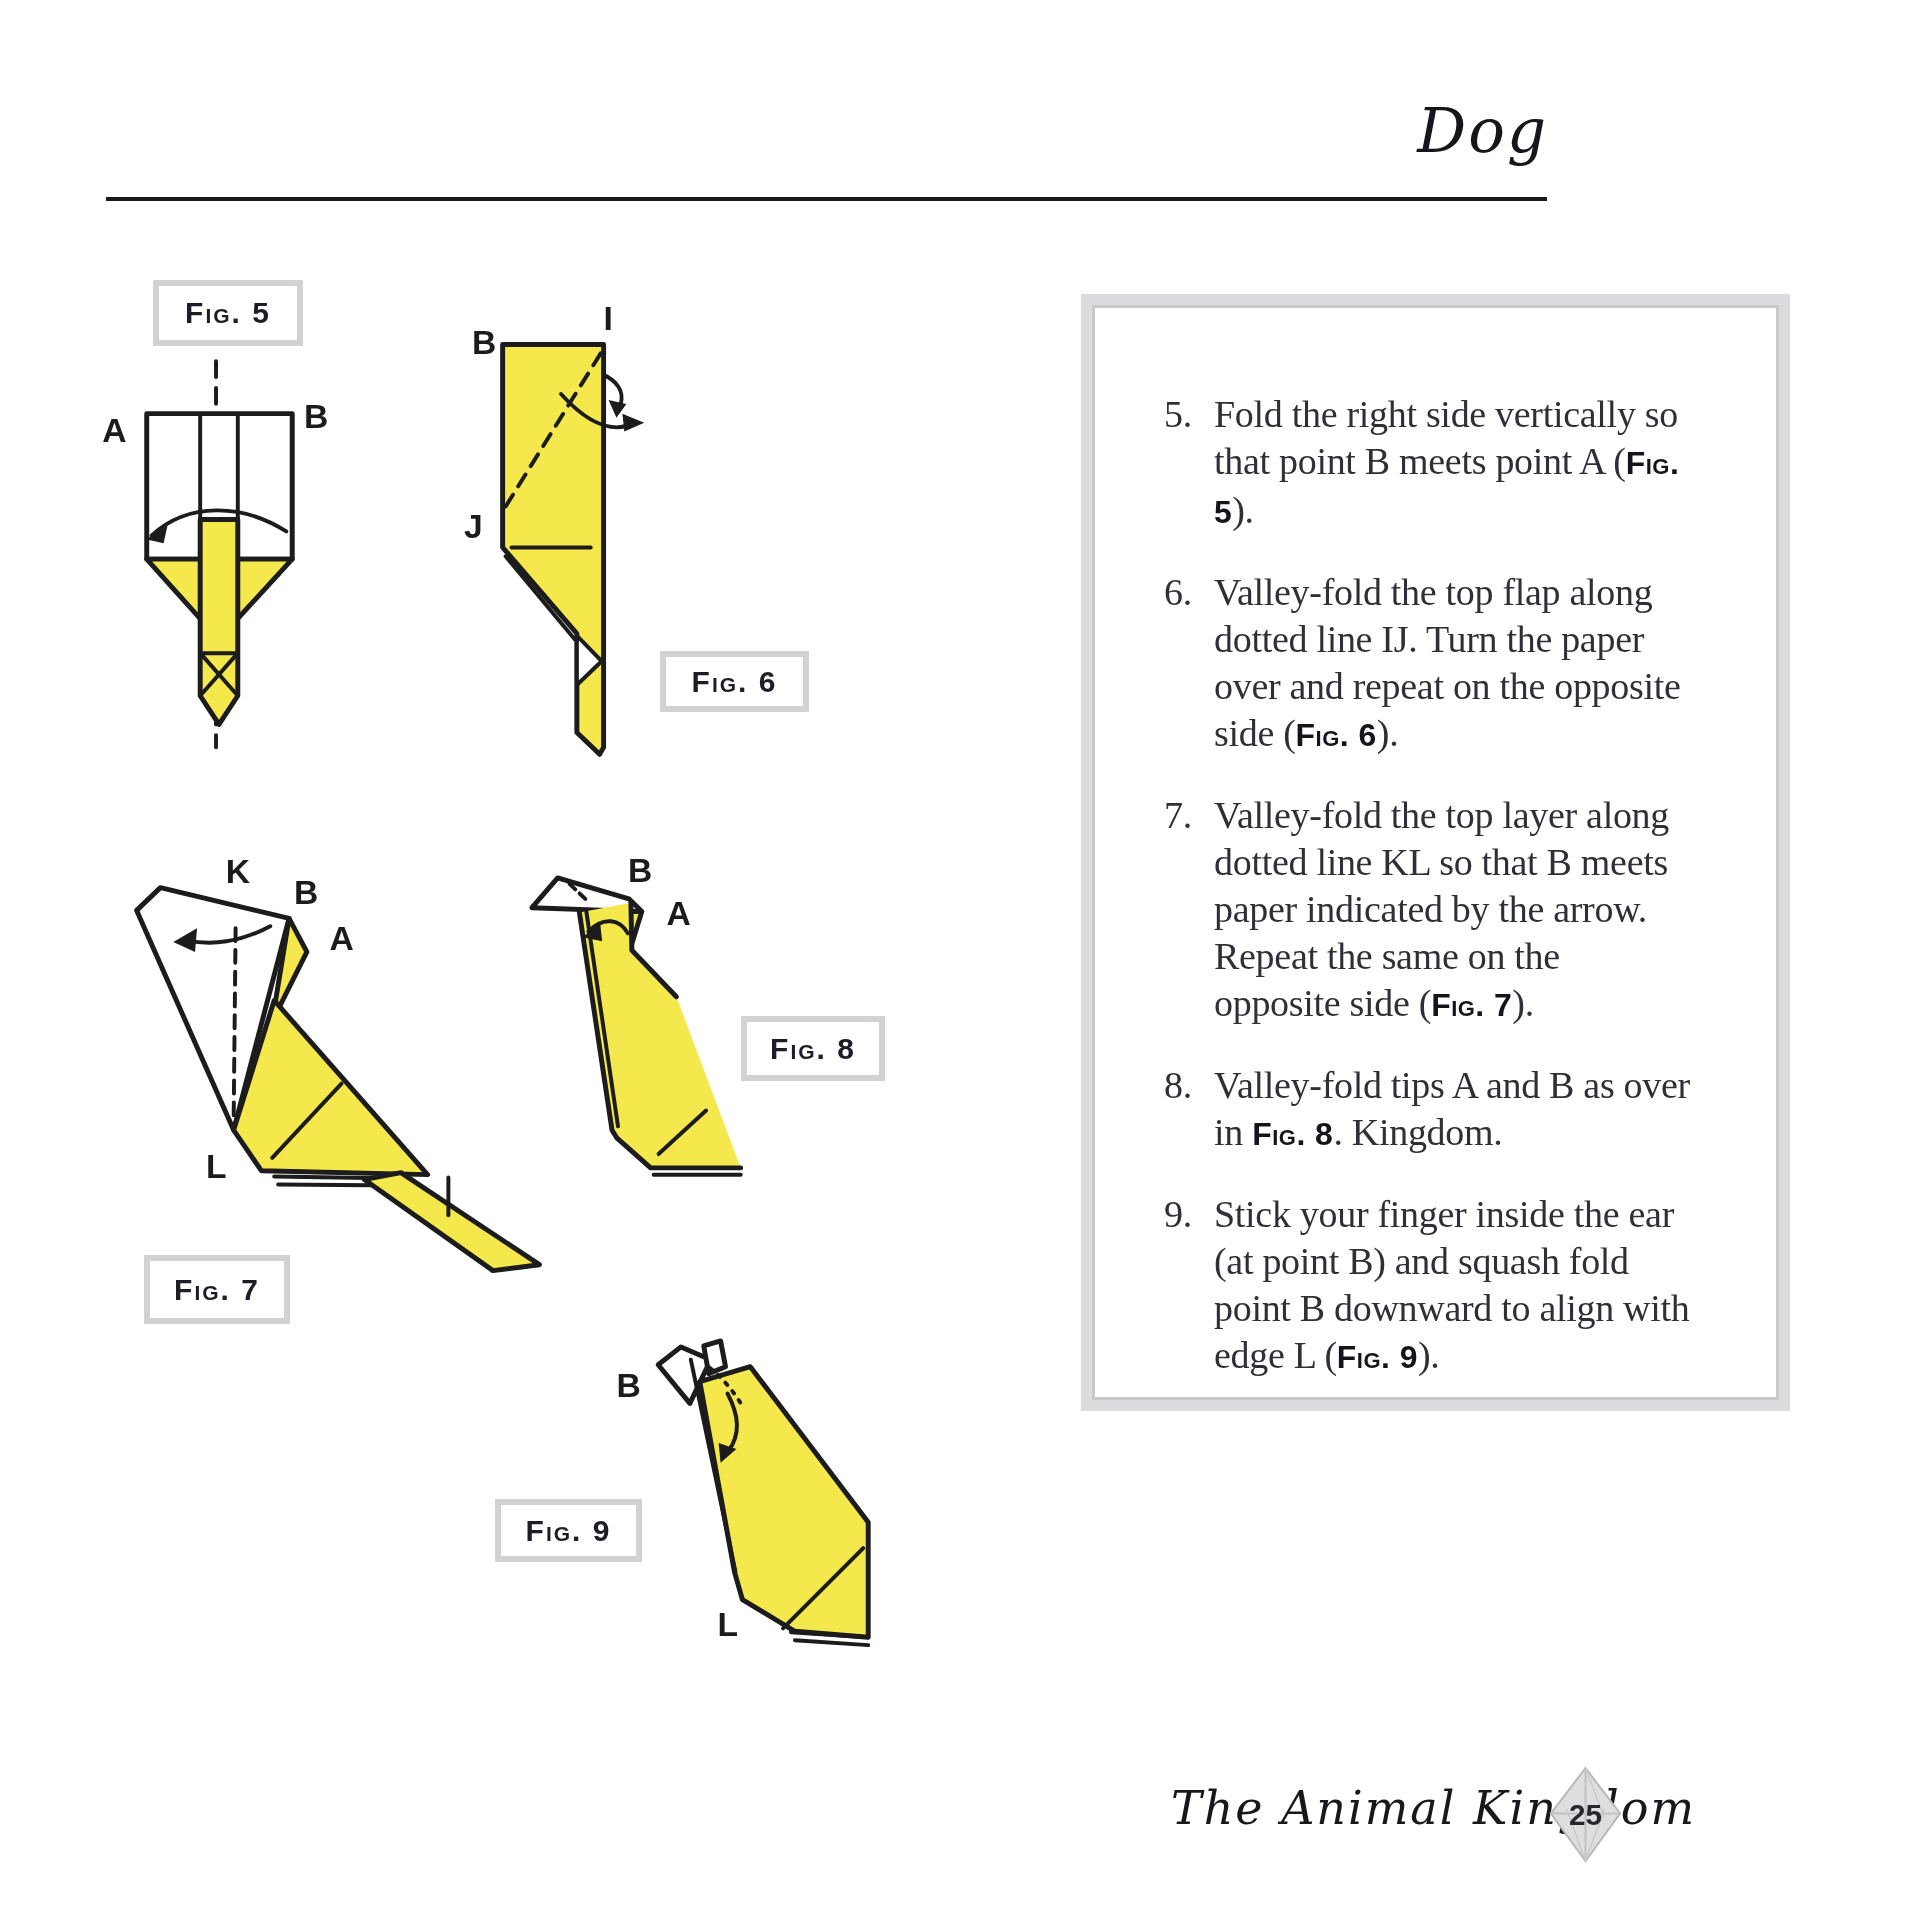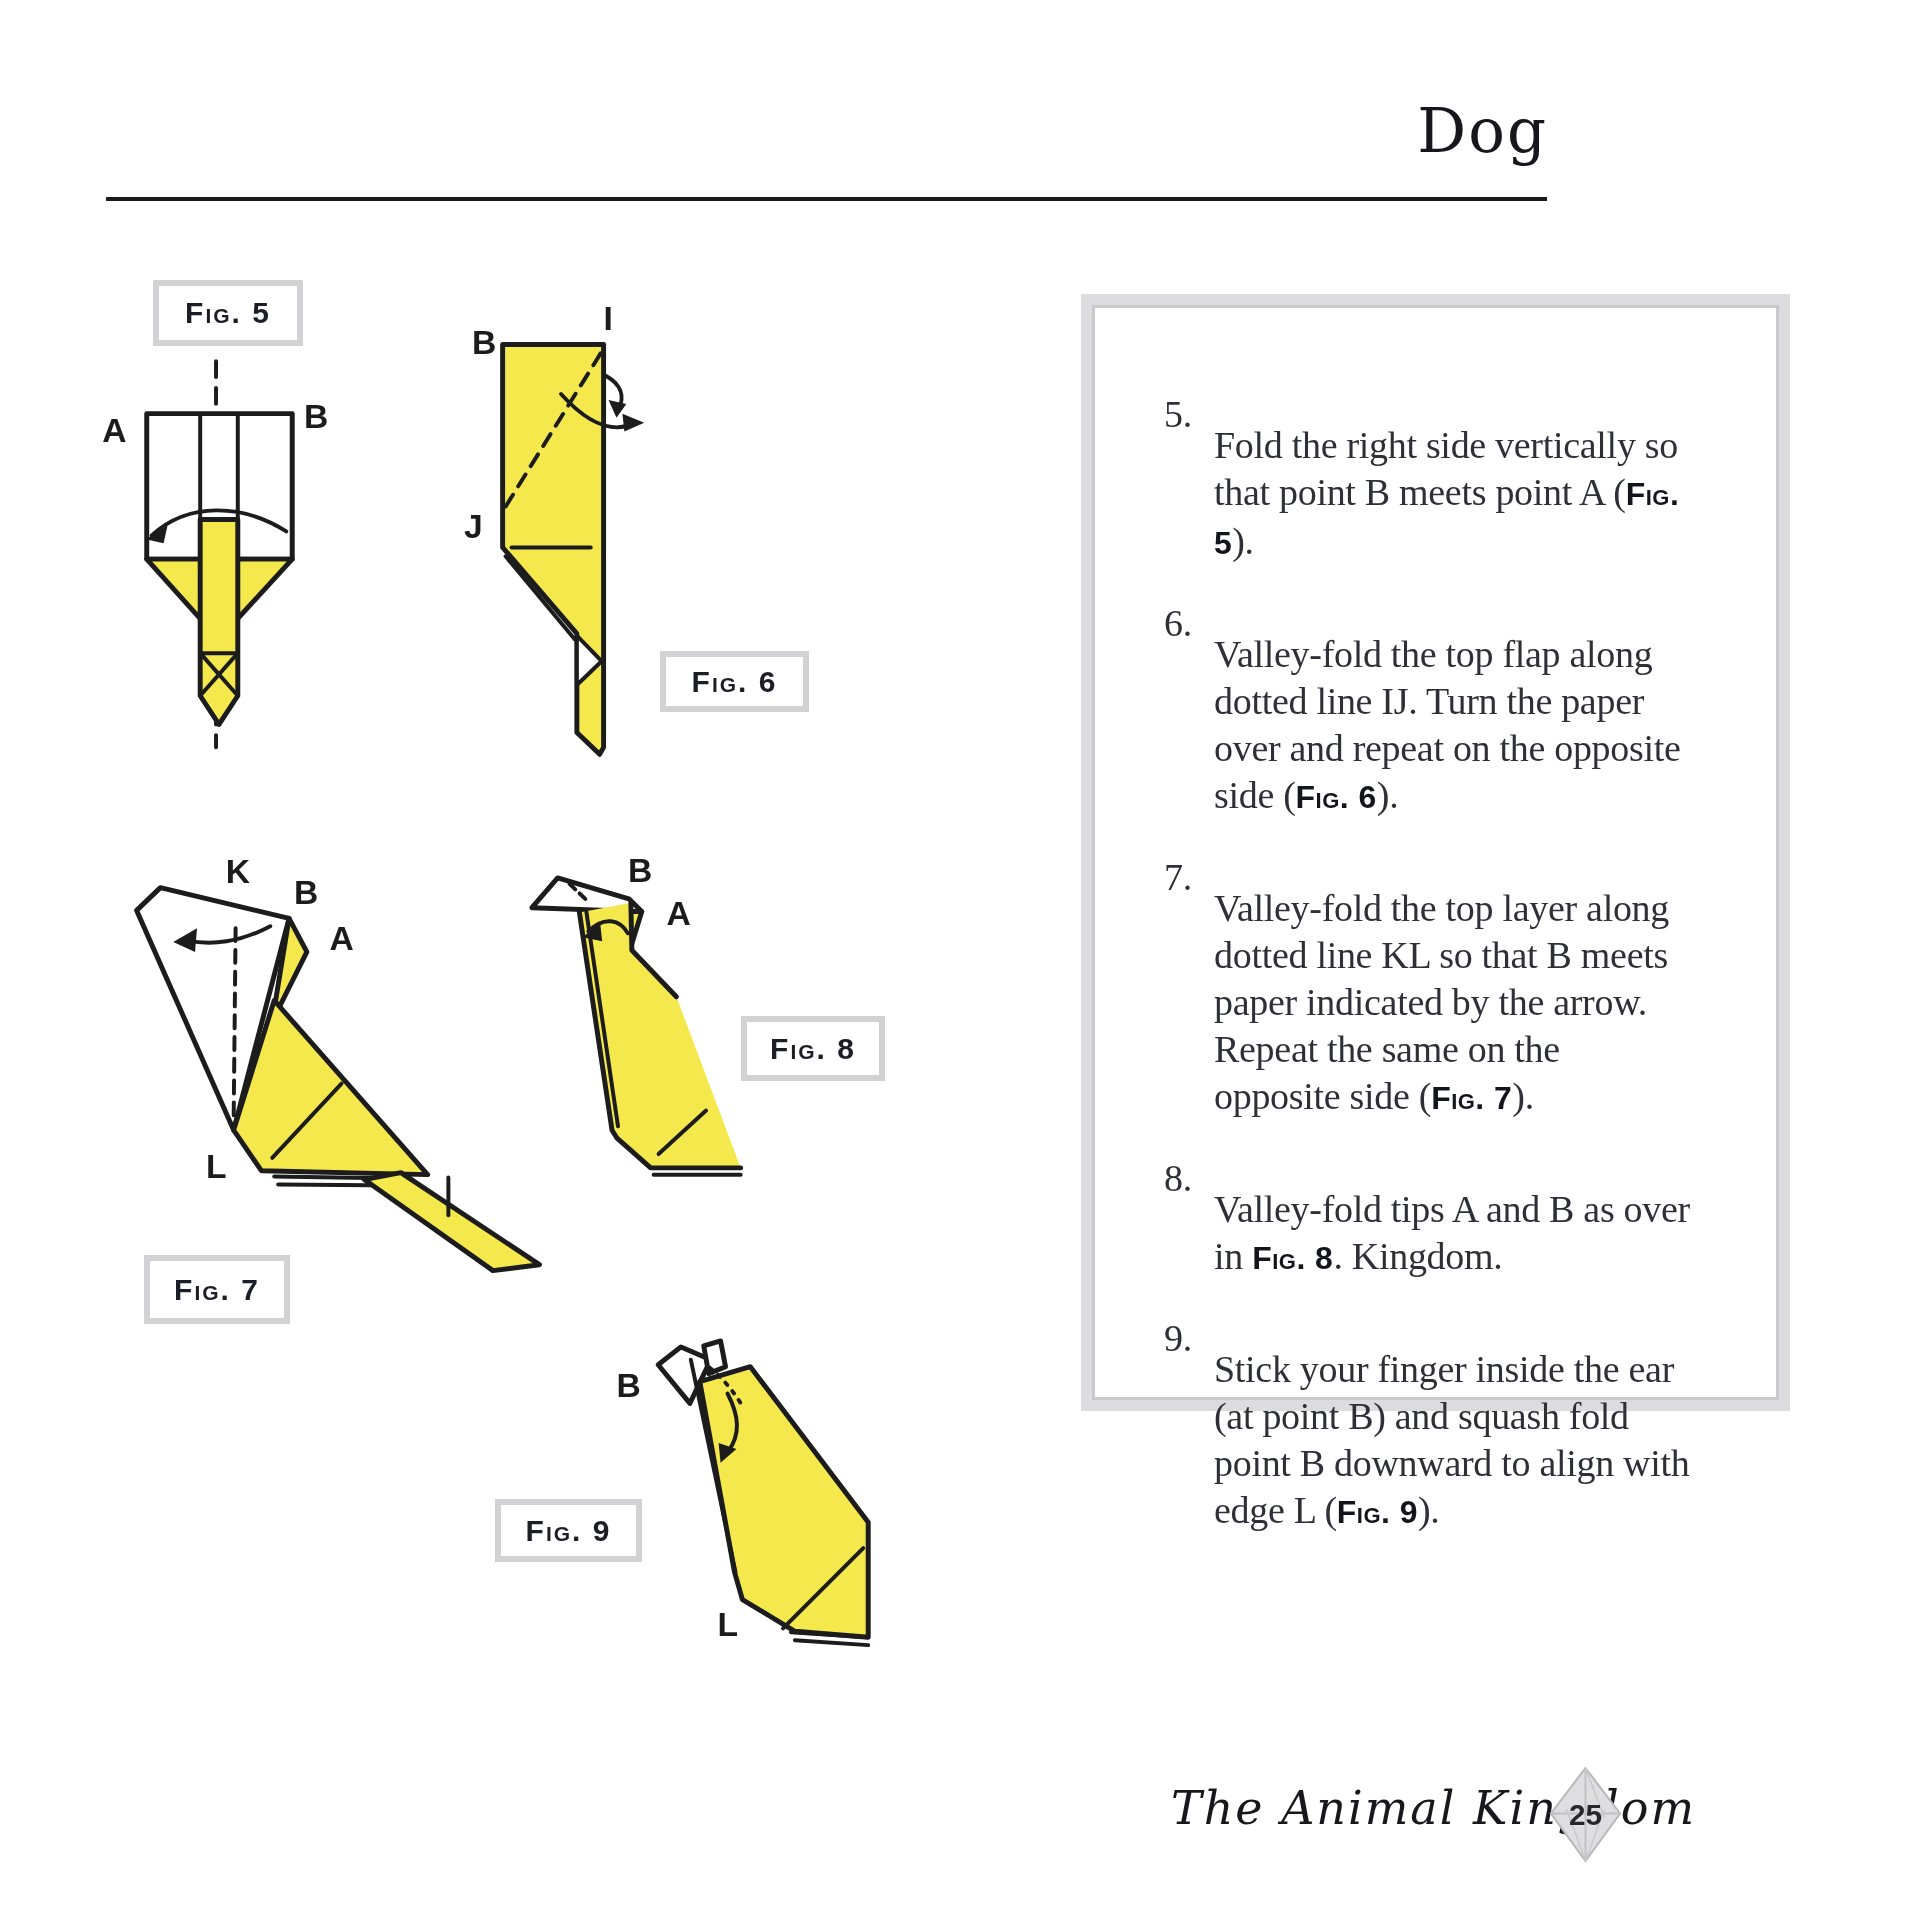--- a/index.html
+++ b/index.html
@@ -1,33 +1,33 @@
 <!DOCTYPE html>
 <html><head>
 <meta charset="utf-8">
 <style>
   html,body{margin:0;padding:0;background:#ffffff;}
   #page{position:relative;width:1927px;height:1927px;background:#ffffff;overflow:hidden;
         font-family:"Liberation Serif",serif;color:#2f2f38;}
   .abs{position:absolute;}
 
   
-  #title-dog{right:379px;top:95px;font-family:"DejaVu Serif",serif;
+  #title-dog{right:379px;top:95px;font-family:"DejaVu Serif",serif;font-style:italic;
              font-size:61px;color:#16161c;letter-spacing:2px;}
   #header-rule{left:106px;top:197px;width:1441px;height:4px;background:#1b1b1b;}
 
   
   #instruction-box{left:1081px;top:294px;width:709px;height:1117px;
                    border:11px solid #dcdcde;background:#ffffff;box-sizing:border-box;}
   #instruction-box-inner{position:absolute;inset:0;border:3px solid #c9c9cc;box-sizing:border-box;
                    padding:83px 85px 0 69px;}
   ol.steps{list-style:none;margin:0;padding:0;}
   ol.steps li{display:flex;margin:0 0 33px 0;font-size:38px;line-height:47px;letter-spacing:-0.3px;}
   ol.steps .num{width:50px;flex-shrink:0;}
-  ol.steps .itext{flex:1;margin-top:31px;}
+  ol.steps .itext{flex:1;}
   .fig-ref{font-family:"Liberation Sans",sans-serif;font-weight:700;font-variant:small-caps;
            font-size:0.84em;color:#14141c;letter-spacing:0.5px;}
 
   
   .fig-label{background:#ffffff;border:6px solid #d2d2d4;box-sizing:border-box;
              display:flex;align-items:center;justify-content:center;
              font-family:"Liberation Sans",sans-serif;font-weight:700;font-variant:small-caps;
              font-size:30px;letter-spacing:2px;color:#1d1d27;}
 
   

